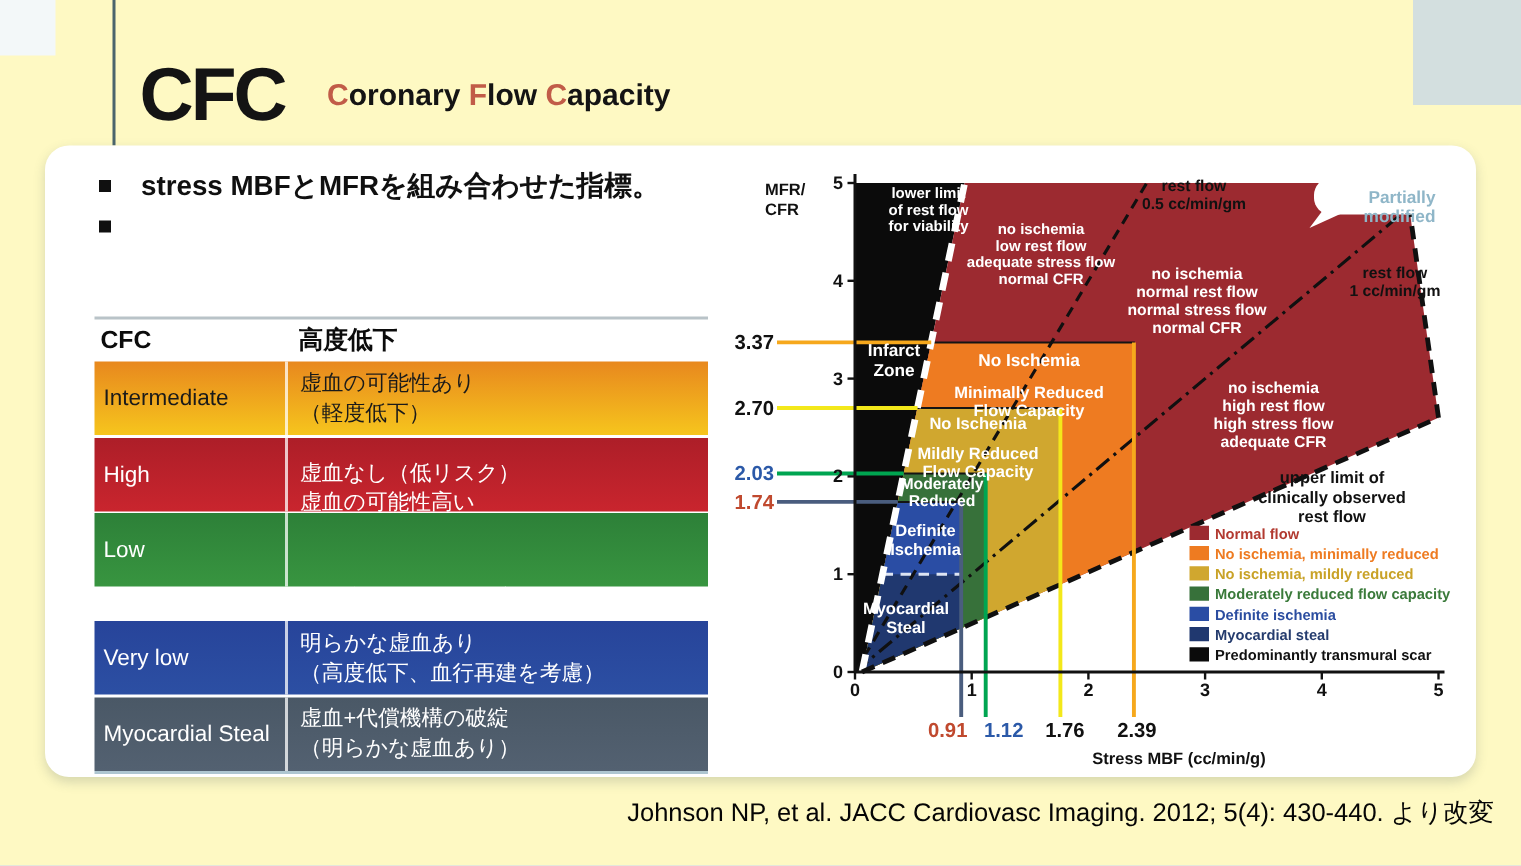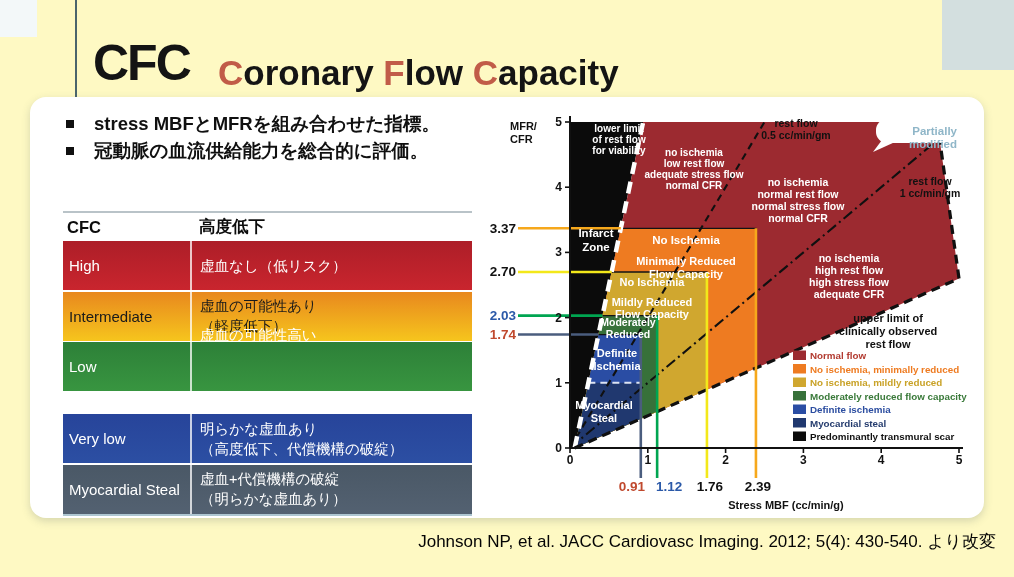--- a/index.html
+++ b/index.html
@@ -10,21 +10,21 @@
     font-family:"Liberation Sans", sans-serif;
   }
   .corner-square { position:absolute; left:0; top:0; width:37px; height:37px; background:#f3f8f9; }
   .top-right-block { position:absolute; left:942px; top:0; width:72px; height:70px; background:#d3dfdf; }
   .v-rule { position:absolute; left:75px; top:0; width:2px; height:97px; background:#4b656c; }
   .title-abbr {
     position:absolute; left:93px; top:34px; font-size:50px; font-weight:700;
     letter-spacing:-2px; color:#141414;
   }
   .title-full {
-    position:absolute; left:218px; top:53px; font-size:35px; font-weight:700; color:#141414;
+    position:absolute; left:218px; top:53px; font-size:20px; font-weight:700; color:#141414;
   }
   .card {
     position:absolute; left:30px; top:97px; width:954px; height:421px;
     background:#ffffff; border-radius:16px;
     box-shadow:0 3px 8px rgba(70,90,95,.22);
   }
   
   .bullets { position:absolute; left:36px; top:13px; list-style:none; width:420px; }
   .bullets li { display:flex; font-size:18.5px; font-weight:700; color:#101010; line-height:27px; }
   .bullets .marker { flex:none; width:8px; height:8px; background:#101010; margin:10px 20px 0 0; }
@@ -60,55 +60,54 @@
   <div class="title-full" id="subtitle"><span style="color: rgb(193, 92, 72);">C</span><span>oronary </span><span style="color: rgb(193, 92, 72);">F</span><span>low </span><span style="color: rgb(193, 92, 72);">C</span><span>apacity</span></div>
 
   <main class="card">
     <ul class="bullets" id="bullets">
         <li>
           <span class="marker"></span>
           <span>stress MBFとMFRを組み合わせた指標。</span>
         </li>
         <li>
           <span class="marker"></span>
-          <span>冠動脈の血流供給能力を総合的に評価。</span>
         </li>
       </ul>
 
     <div class="cfc-table">
       <div class="t-head">
         <span class="h1">CFC</span>
         <span class="h2">高度低下</span>
       </div>
       <div class="t-rows" id="rows">
-          <div class="row" style="background: linear-gradient(rgb(173, 30, 40), rgb(201, 37, 46));">
-            <div class="cell lab" style="color: rgb(255, 255, 255);">High</div>
-            <div class="cell desc" style="color: rgb(255, 255, 255);">
-              <div>虚血なし（低リスク）</div>
-            </div>
-          </div>
           <div class="row" style="background: linear-gradient(rgb(232, 136, 30), rgb(246, 197, 29));">
             <div class="cell lab" style="color: rgb(26, 26, 26);">Intermediate</div>
             <div class="cell desc" style="color: rgb(26, 26, 26);">
               <div>虚血の可能性あり</div>
               <div>（軽度低下）</div>
             </div>
           </div>
+          <div class="row" style="background: linear-gradient(rgb(173, 30, 40), rgb(201, 37, 46));">
+            <div class="cell lab" style="color: rgb(255, 255, 255);">High</div>
+            <div class="cell desc" style="color: rgb(255, 255, 255);">
+              <div>虚血なし（低リスク）</div>
+            </div>
+          </div>
           <div class="row" style="background: linear-gradient(rgb(45, 128, 56), rgb(56, 149, 64));">
             <div class="cell lab" style="color: rgb(255, 255, 255);">Low</div>
             <div class="cell desc" style="color: rgb(255, 255, 255); gap: 44px;">
               <div>虚血の可能性高い</div>
               <div>（臨床的意義、非閉塞性CAD/CMD）</div>
             </div>
           </div>
           <div class="row" style="background: linear-gradient(rgb(39, 68, 154), rgb(44, 79, 163)); margin-top: 23px;">
             <div class="cell lab" style="color: rgb(255, 255, 255);">Very low</div>
             <div class="cell desc" style="color: rgb(255, 255, 255);">
               <div>明らかな虚血あり</div>
-              <div>（高度低下、代償機構の破綻）</div>
+              <div>（高度低下、血行再建を考慮）</div>
             </div>
           </div>
           <div class="row" style="background: linear-gradient(rgb(74, 88, 102), rgb(83, 97, 113));">
             <div class="cell lab" style="color: rgb(255, 255, 255);">Myocardial Steal</div>
             <div class="cell desc" style="color: rgb(255, 255, 255);">
               <div>虚血+代償機構の破綻</div>
               <div>（明らかな虚血あり）</div>
             </div>
           </div>
         </div>
@@ -227,14 +226,14 @@
         <text x="332" y="320.5" font-size="9.8" font-weight="700" fill="#253c6e">Myocardial steal</text>
         <rect x="315" y="325.5" width="13" height="9.5" fill="#0b0b0b"></rect>
         <text x="332" y="334" font-size="9.8" font-weight="700" fill="#111111">Predominantly transmural scar</text>
         <rect x="398" y="13" width="88" height="24" rx="11" fill="#ffffff"></rect>
         <path d="M404,34 L395,46 L417,36 Z" fill="#ffffff"></path>
         <text x="479" y="29" text-anchor="end" fill="#8fb6c8" font-size="11.5" font-weight="700">Partially</text>
         <text x="479" y="42" text-anchor="end" fill="#8fb6c8" font-size="11.5" font-weight="700">modified</text>
       </svg>
   </main>
 
-  <footer class="citation">Johnson NP, et al. JACC Cardiovasc Imaging. 2012; 5(4): 430-540. より改変</footer>
+  <footer class="citation">Johnson NP, et al. JACC Cardiovasc Imaging. 2012; 5(4): 430-440. より改変</footer>
 </div>
 
 </body></html>

